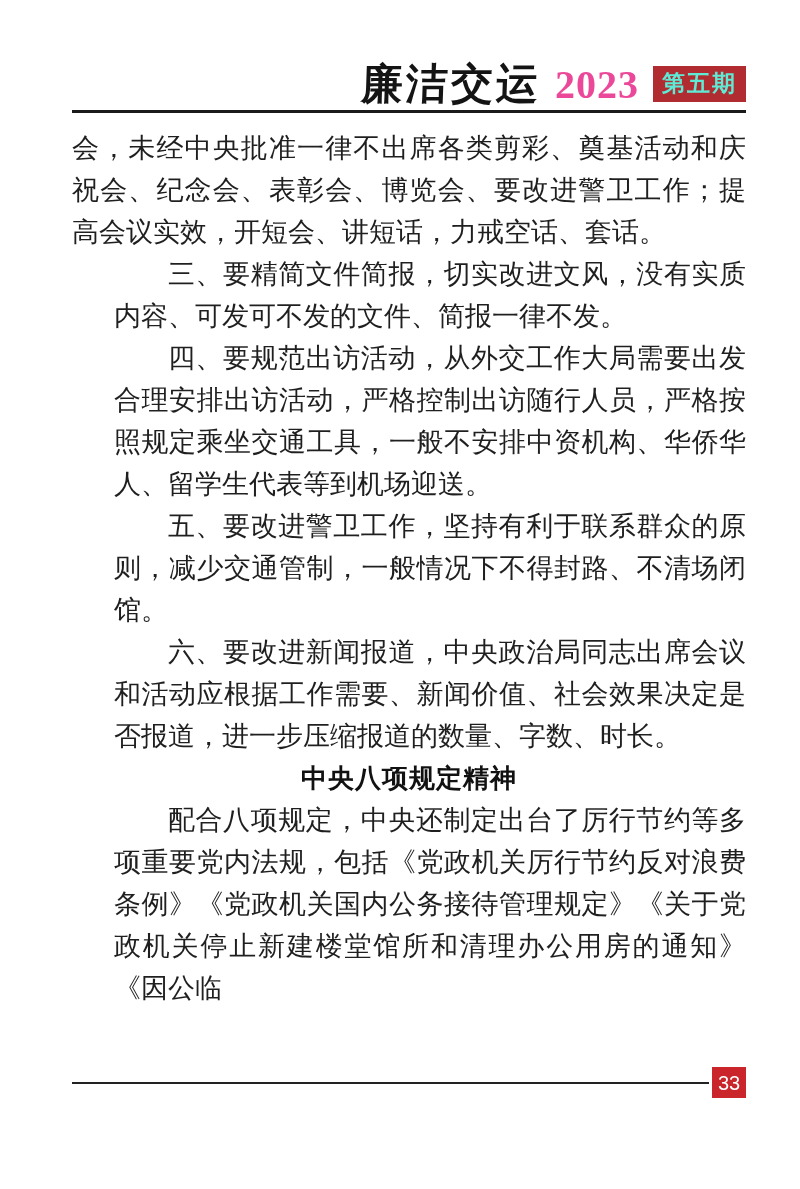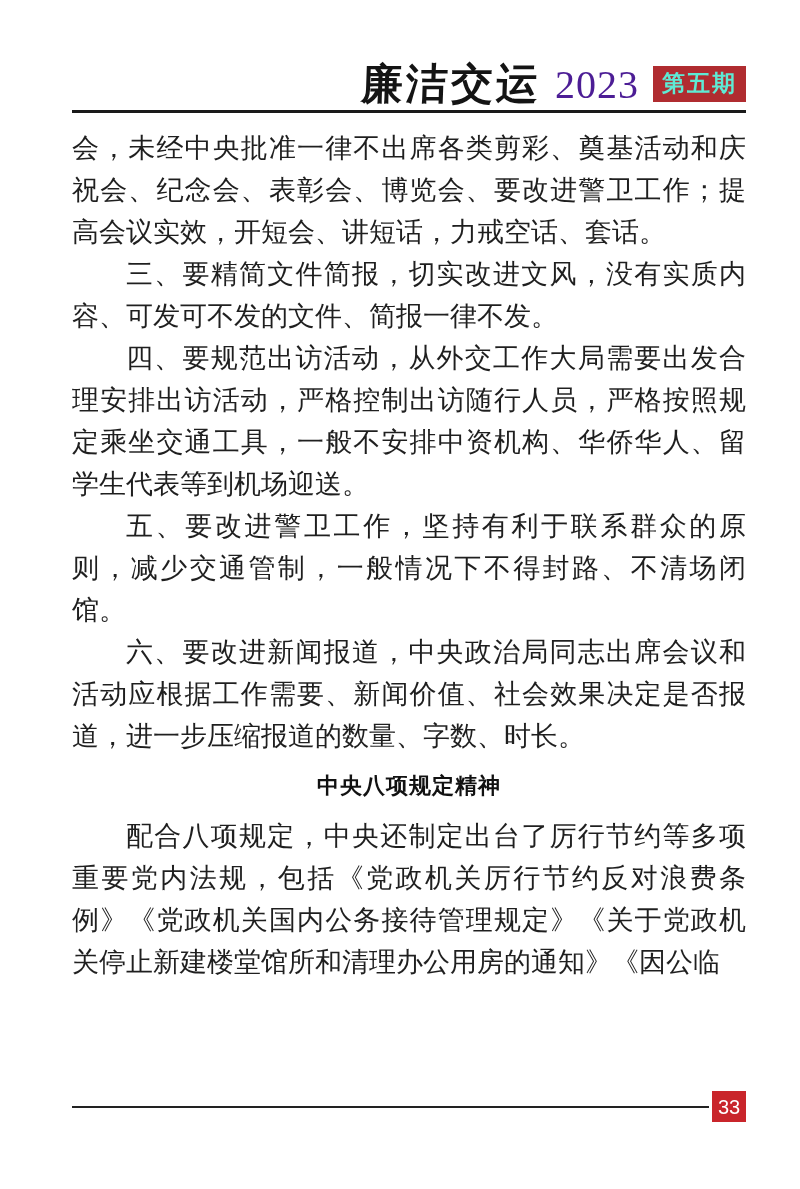--- a/index.html
+++ b/index.html
@@ -28,22 +28,22 @@
   .masthead-title {
     font-size: 42px;
     font-weight: 900;
     letter-spacing: 3px;
     color: #141414;
     transform: skewX(-2deg);
     white-space: nowrap;
   }
   .masthead-year {
     font-size: 40px;
-    font-weight: 400;
-    color: #4c1d95;
+    font-weight: 700;
+    color: #ec4899;
     letter-spacing: 1px;
   }
   .issue-badge {
     display: inline-block;
     color: #5eead4;
     font-size: 23px;
     font-weight: 700;
     line-height: 1;
     padding: 6px 9px 7px;
     letter-spacing: 2px;
@@ -62,36 +62,36 @@
     position: absolute;
     top: 127px;
     left: 72px;
     width: 674px;
     font-size: 27px;
     line-height: 42px;
     text-align: justify;
     color: #1f1f1f;
   }
   .article p.para { margin: 0; }
-  .article p.para.indent { text-indent: 2em; }
+  .article p.para.indent { text-indent: 2em; margin-left: 42px; }
   .section-heading {
-    margin: 8px;
+    margin: 0;
     font-family: "Liberation Sans", "DejaVu Sans", sans-serif;
-    font-size: 22px;
+    font-size: 26px;
     font-weight: 700;
     line-height: 42px;
     text-align: center;
     color: #111111;
     letter-spacing: 1px;
   }
   
   .page-footer {
     position: absolute;
     left: 72px;
-    top: 1091px;
+    top: 1067px;
     width: 674px;
     display: flex;
     align-items: center;
   }
   .footer-rule {
     flex: 1;
     height: 2px;
     background: #222222;
   }
   .page-number-badge {

